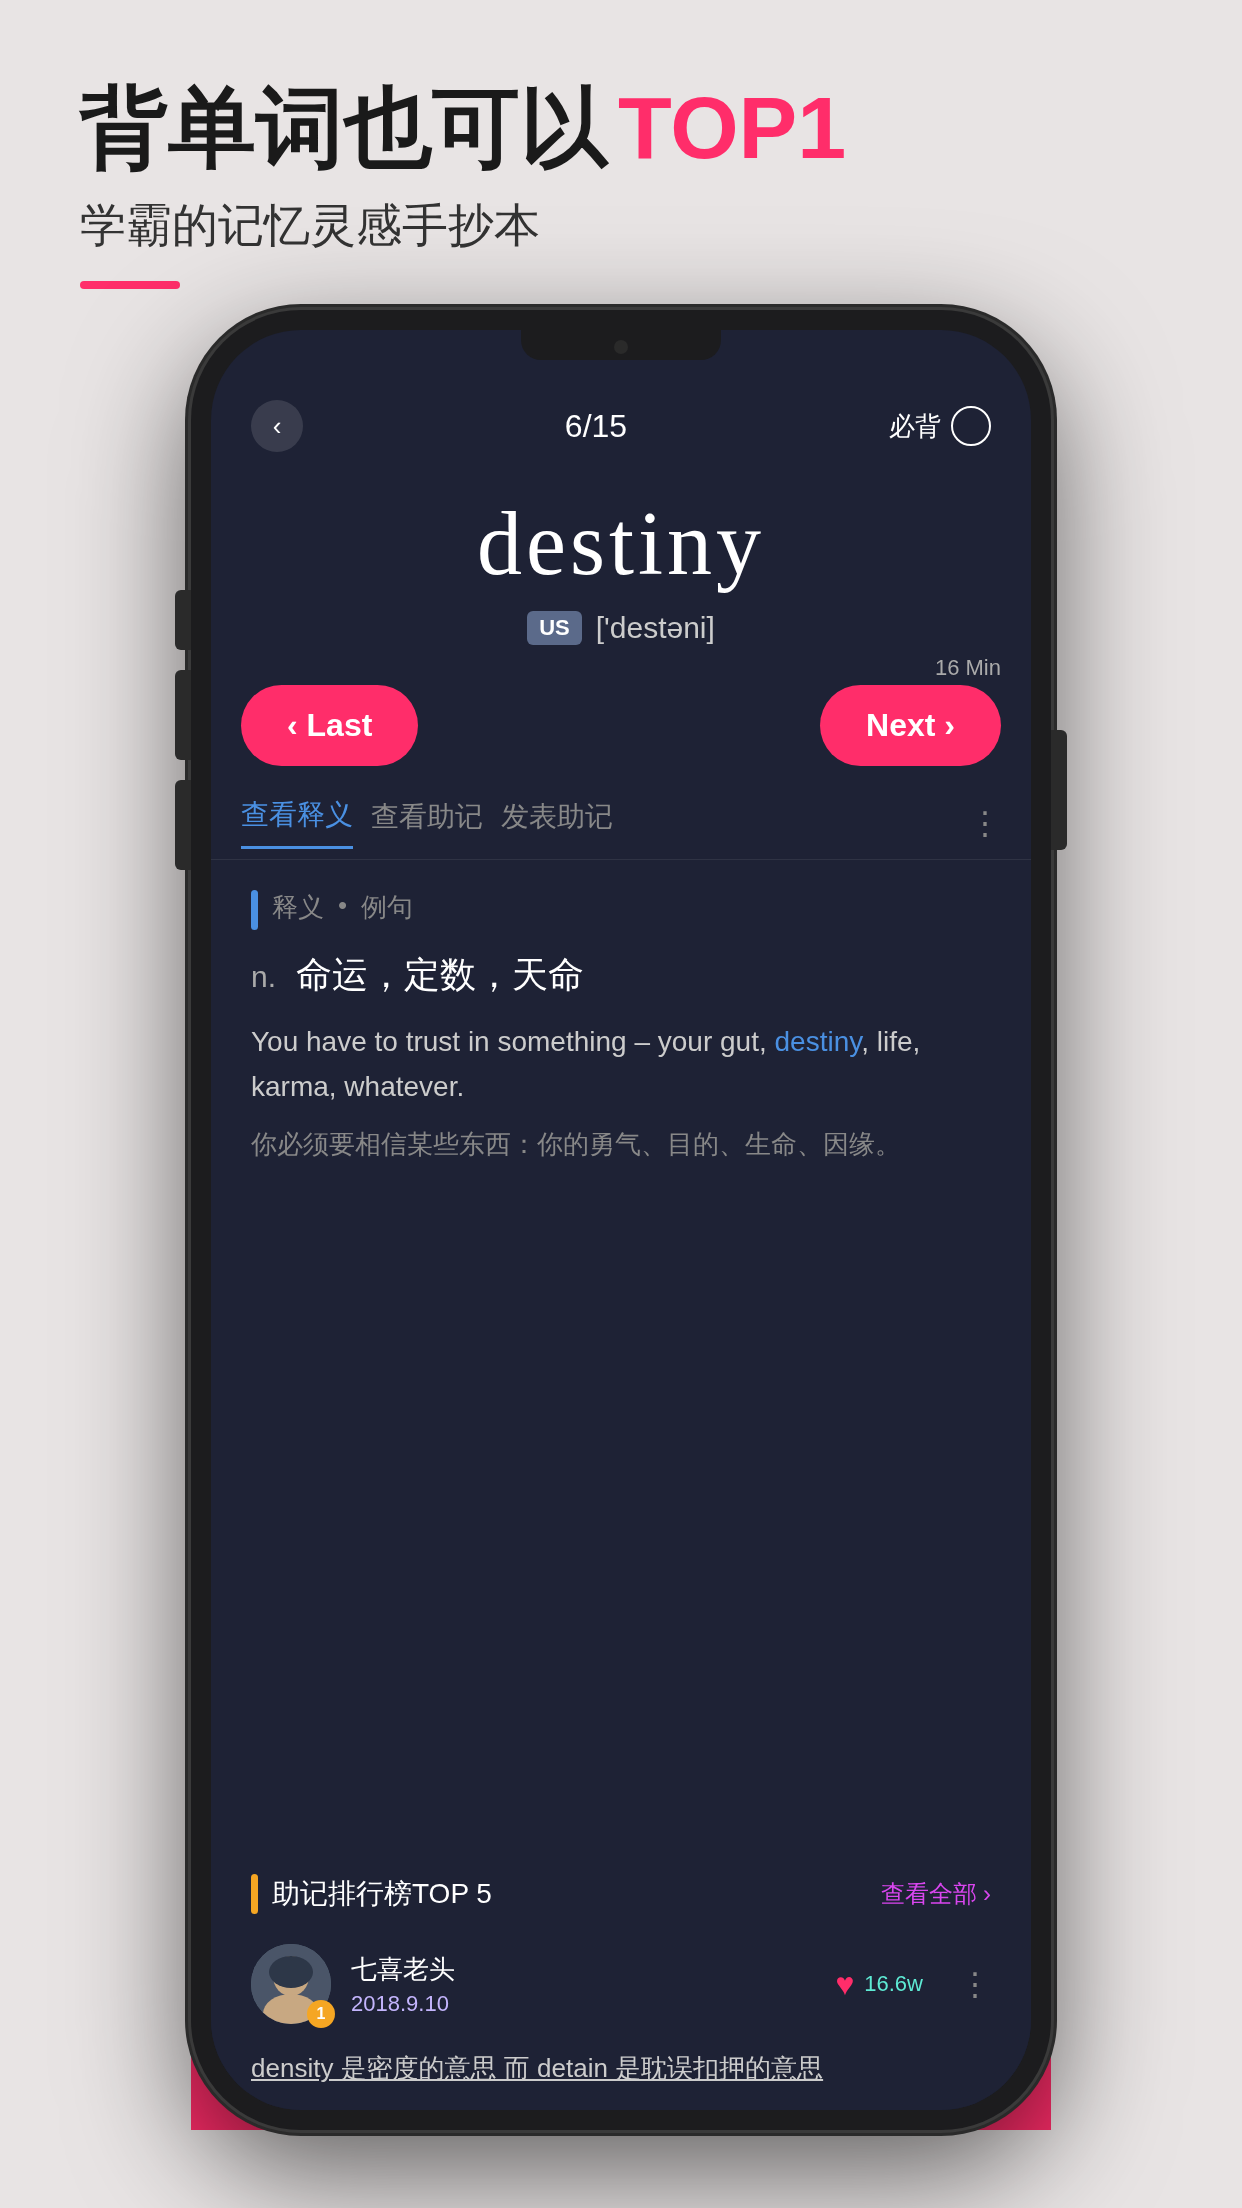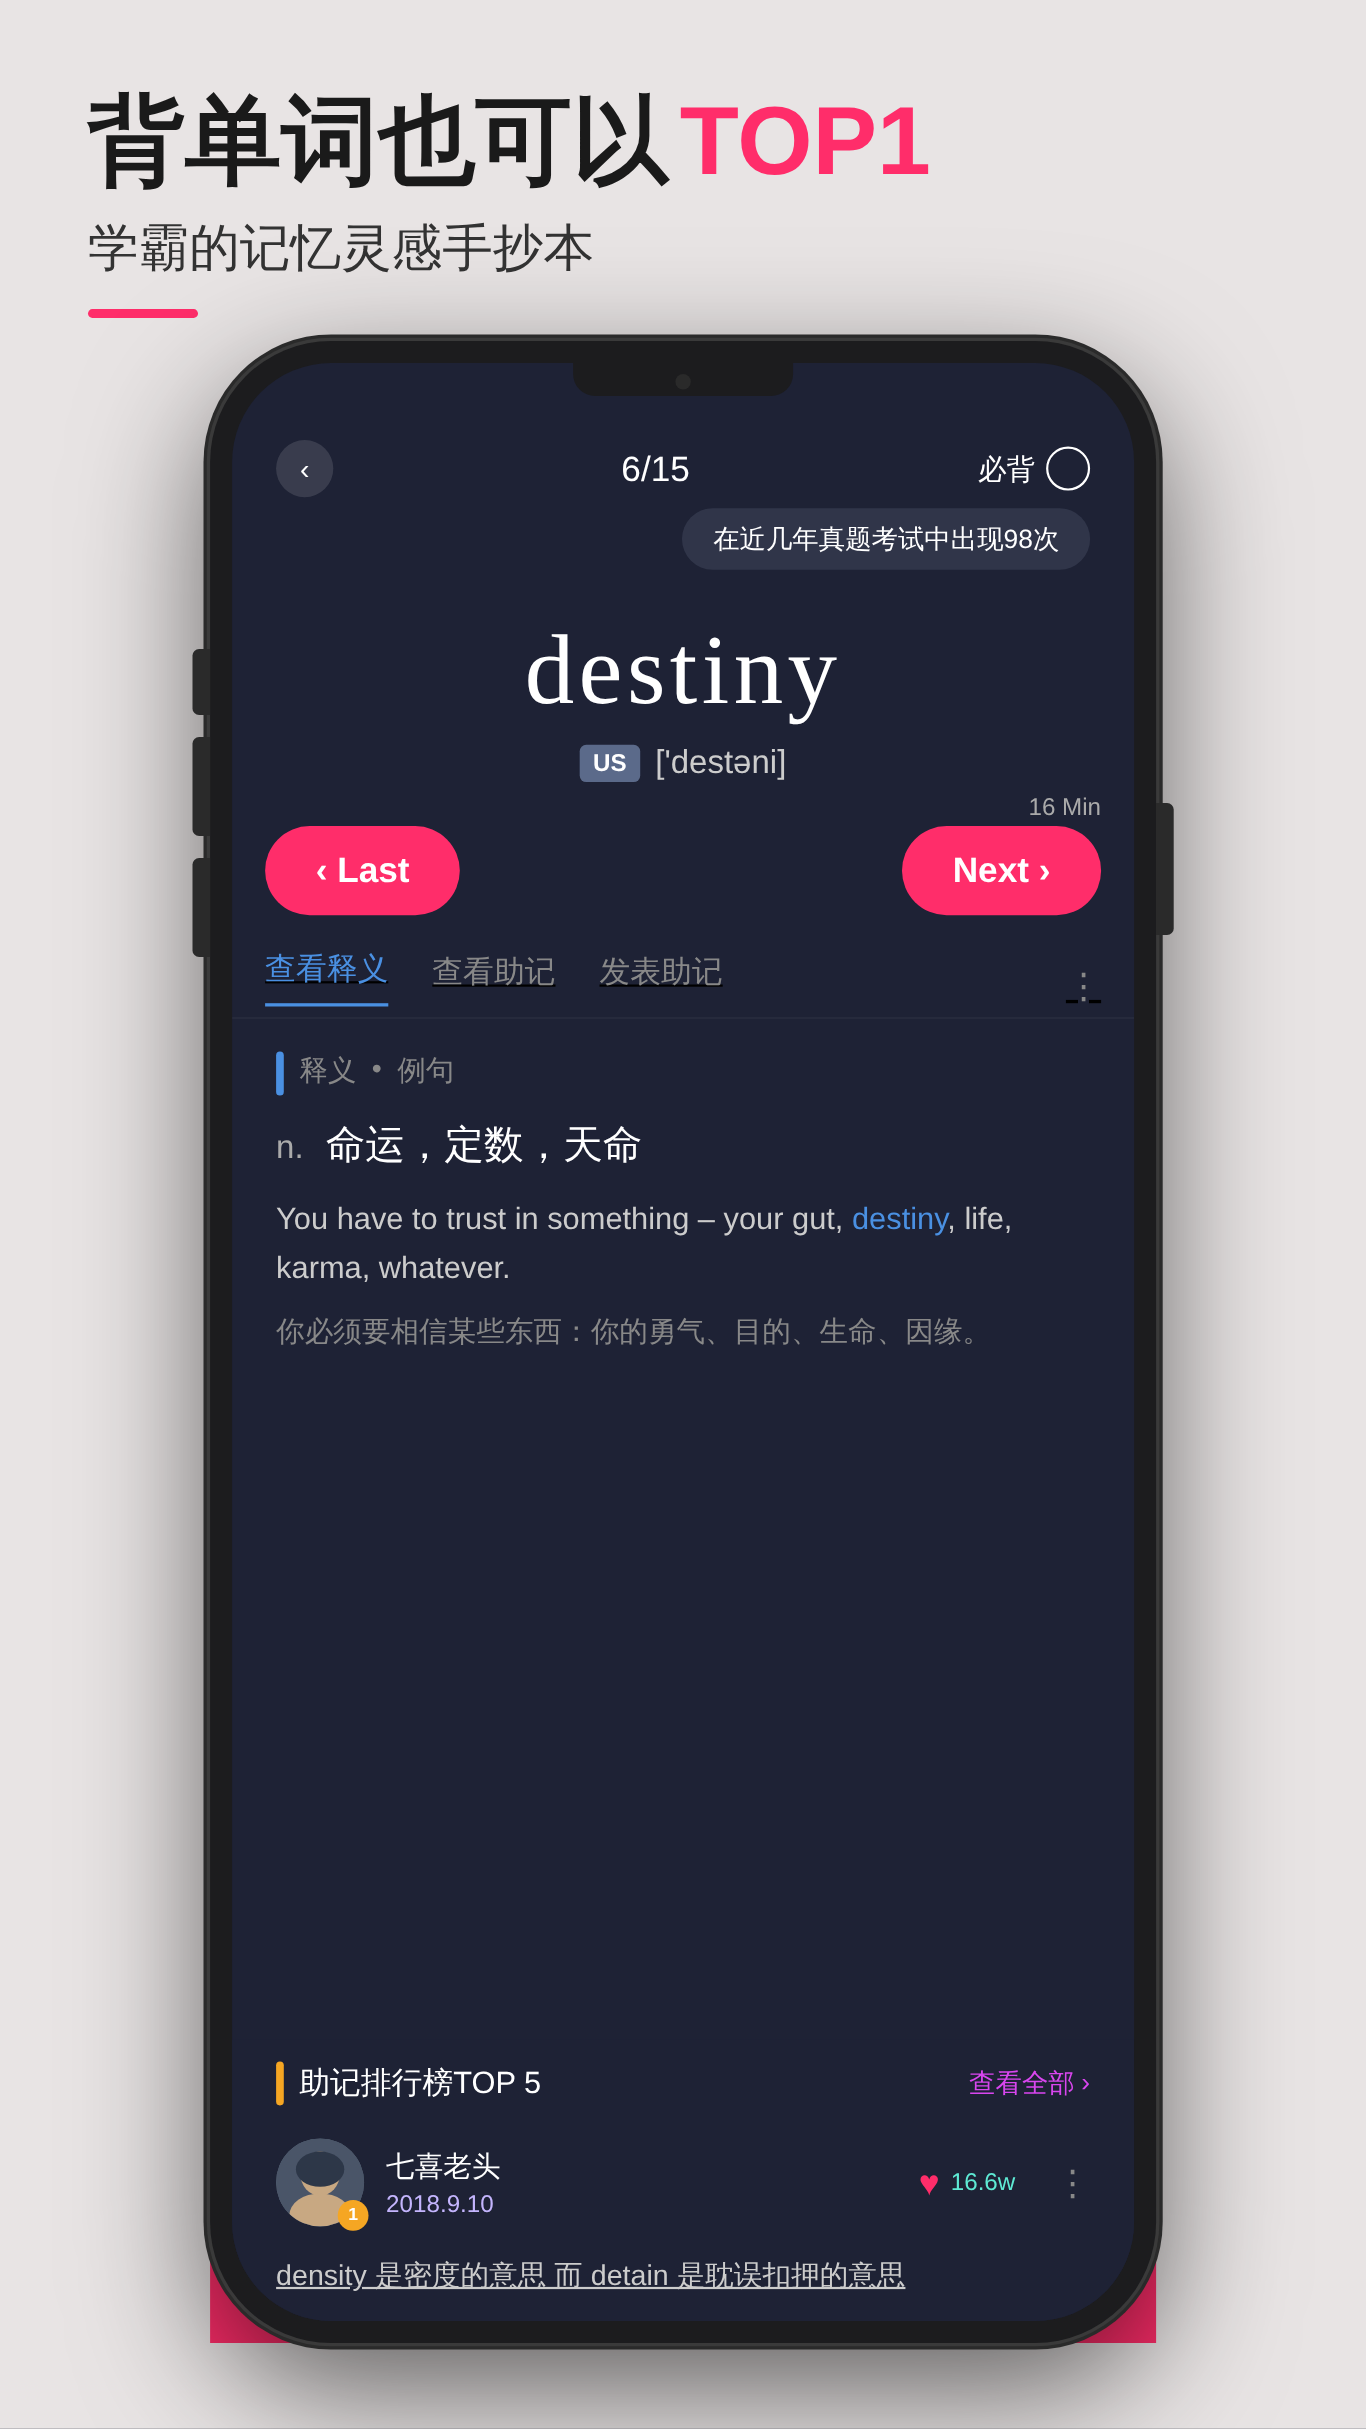--- a/index.html
+++ b/index.html
@@ -284,25 +284,24 @@
       font-weight: 600;
       cursor: pointer;
       display: flex;
       align-items: center;
       gap: 8px;
     }
 
     
     .tabs {
       display: flex;
-      align-items: flex-end;
+      align-items: center;
       padding: 10px 30px;
       border-bottom: 1px solid rgba(255,255,255,0.08);
-      gap: 40px;
-      text-decoration: underline;
+      gap: 18px;
     }
     .tab-item {
       font-size: 28px;
       color: #888;
       padding-bottom: 12px;
       cursor: pointer;
     }
     .tab-item.active {
       color: #4a90e2;
       border-bottom: 3px solid #4a90e2;
@@ -531,21 +530,20 @@
           <div class="back-btn">
             <span>‹</span>
           </div>
           <div class="progress-text">6/15</div>
           <div class="must-remember">
             <span>必背</span>
             <div class="circle-icon"></div>
           </div>
         </div>
 
-        <div class="tooltip">在近几年真题考试中出现98次</div>
 
         <div class="word-section">
           <div class="word-main">destiny</div>
           <div class="pronunciation">
             <span class="us-badge">US</span>
             <span class="phonetic">['destəni]</span>
           </div>
         </div>
 
         <div class="nav-buttons">

